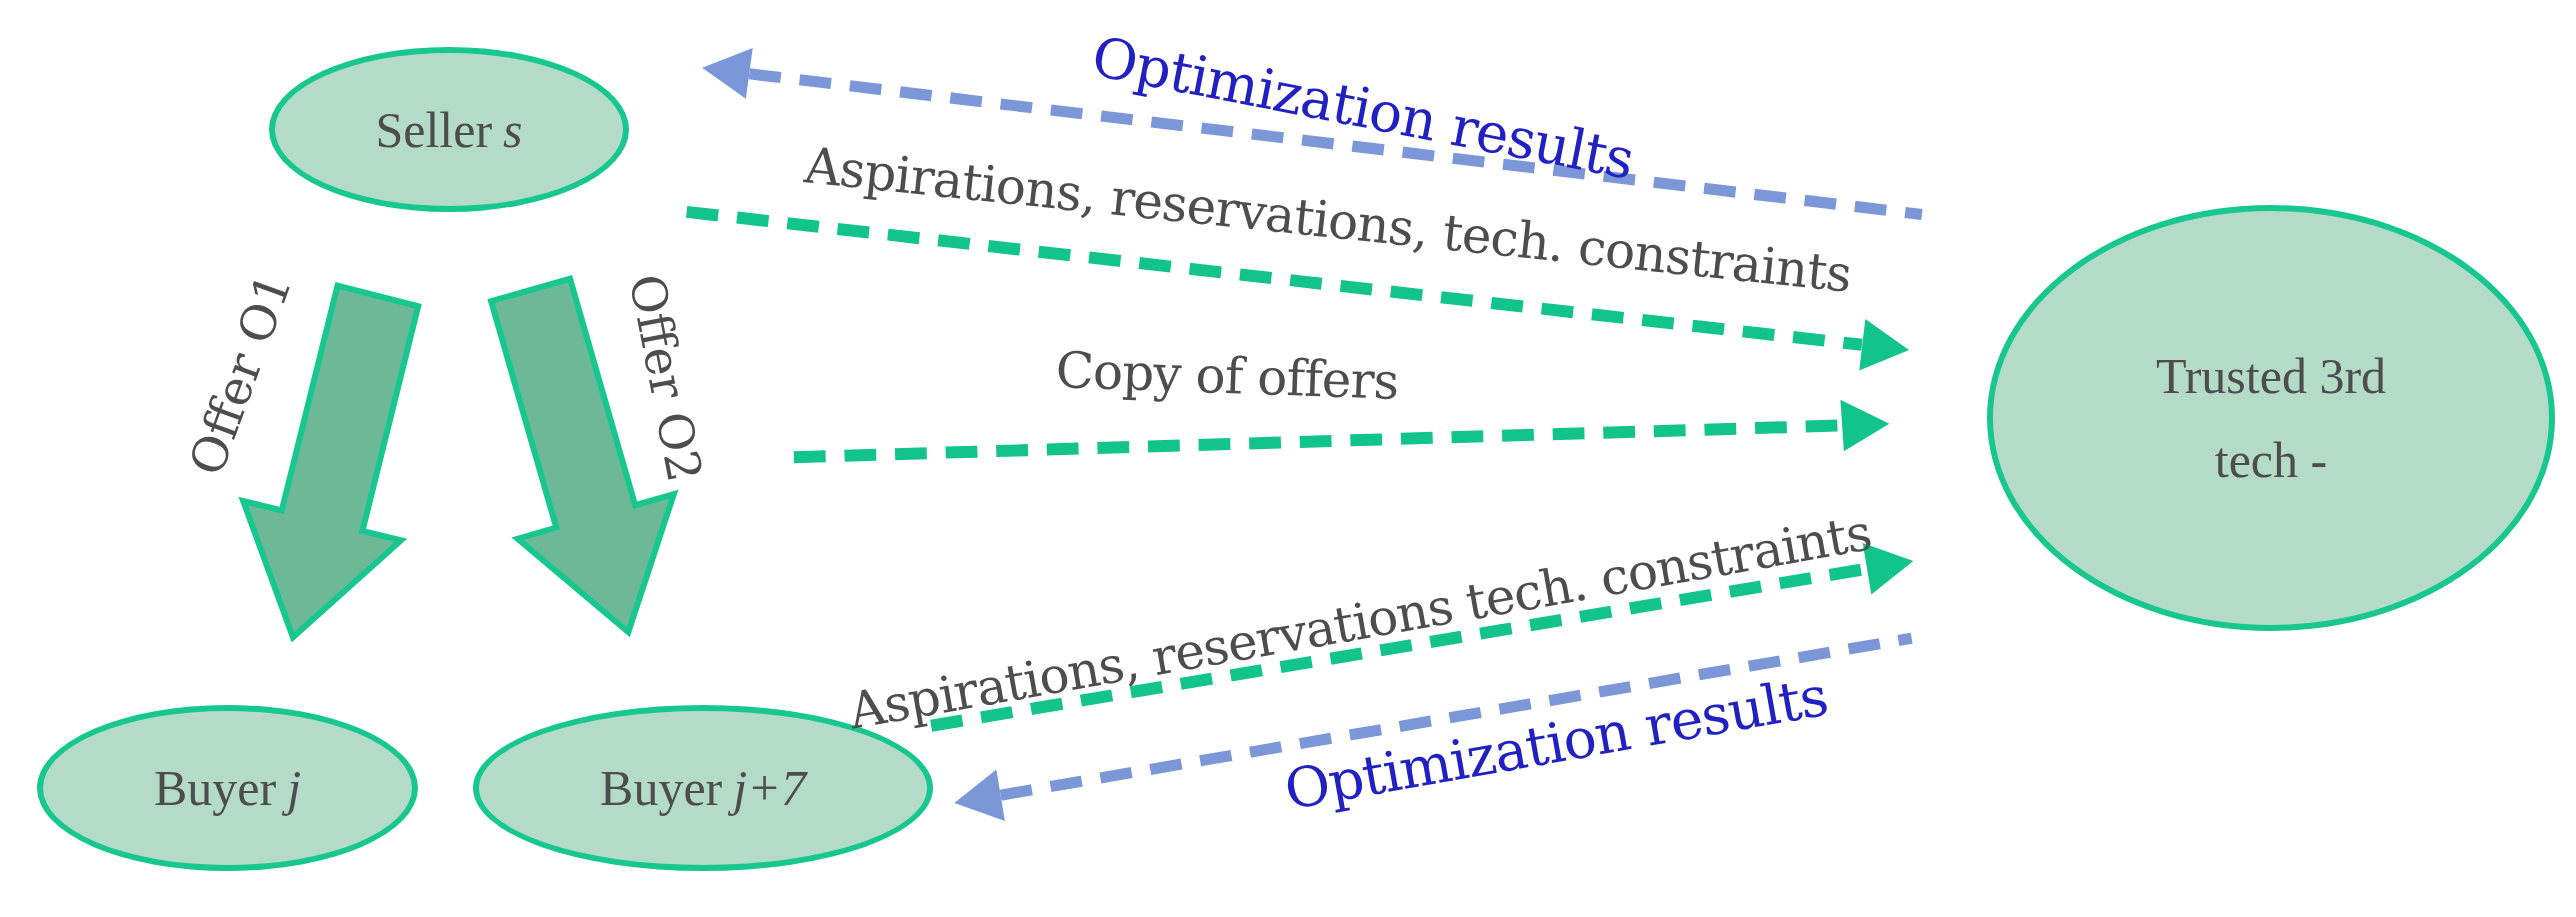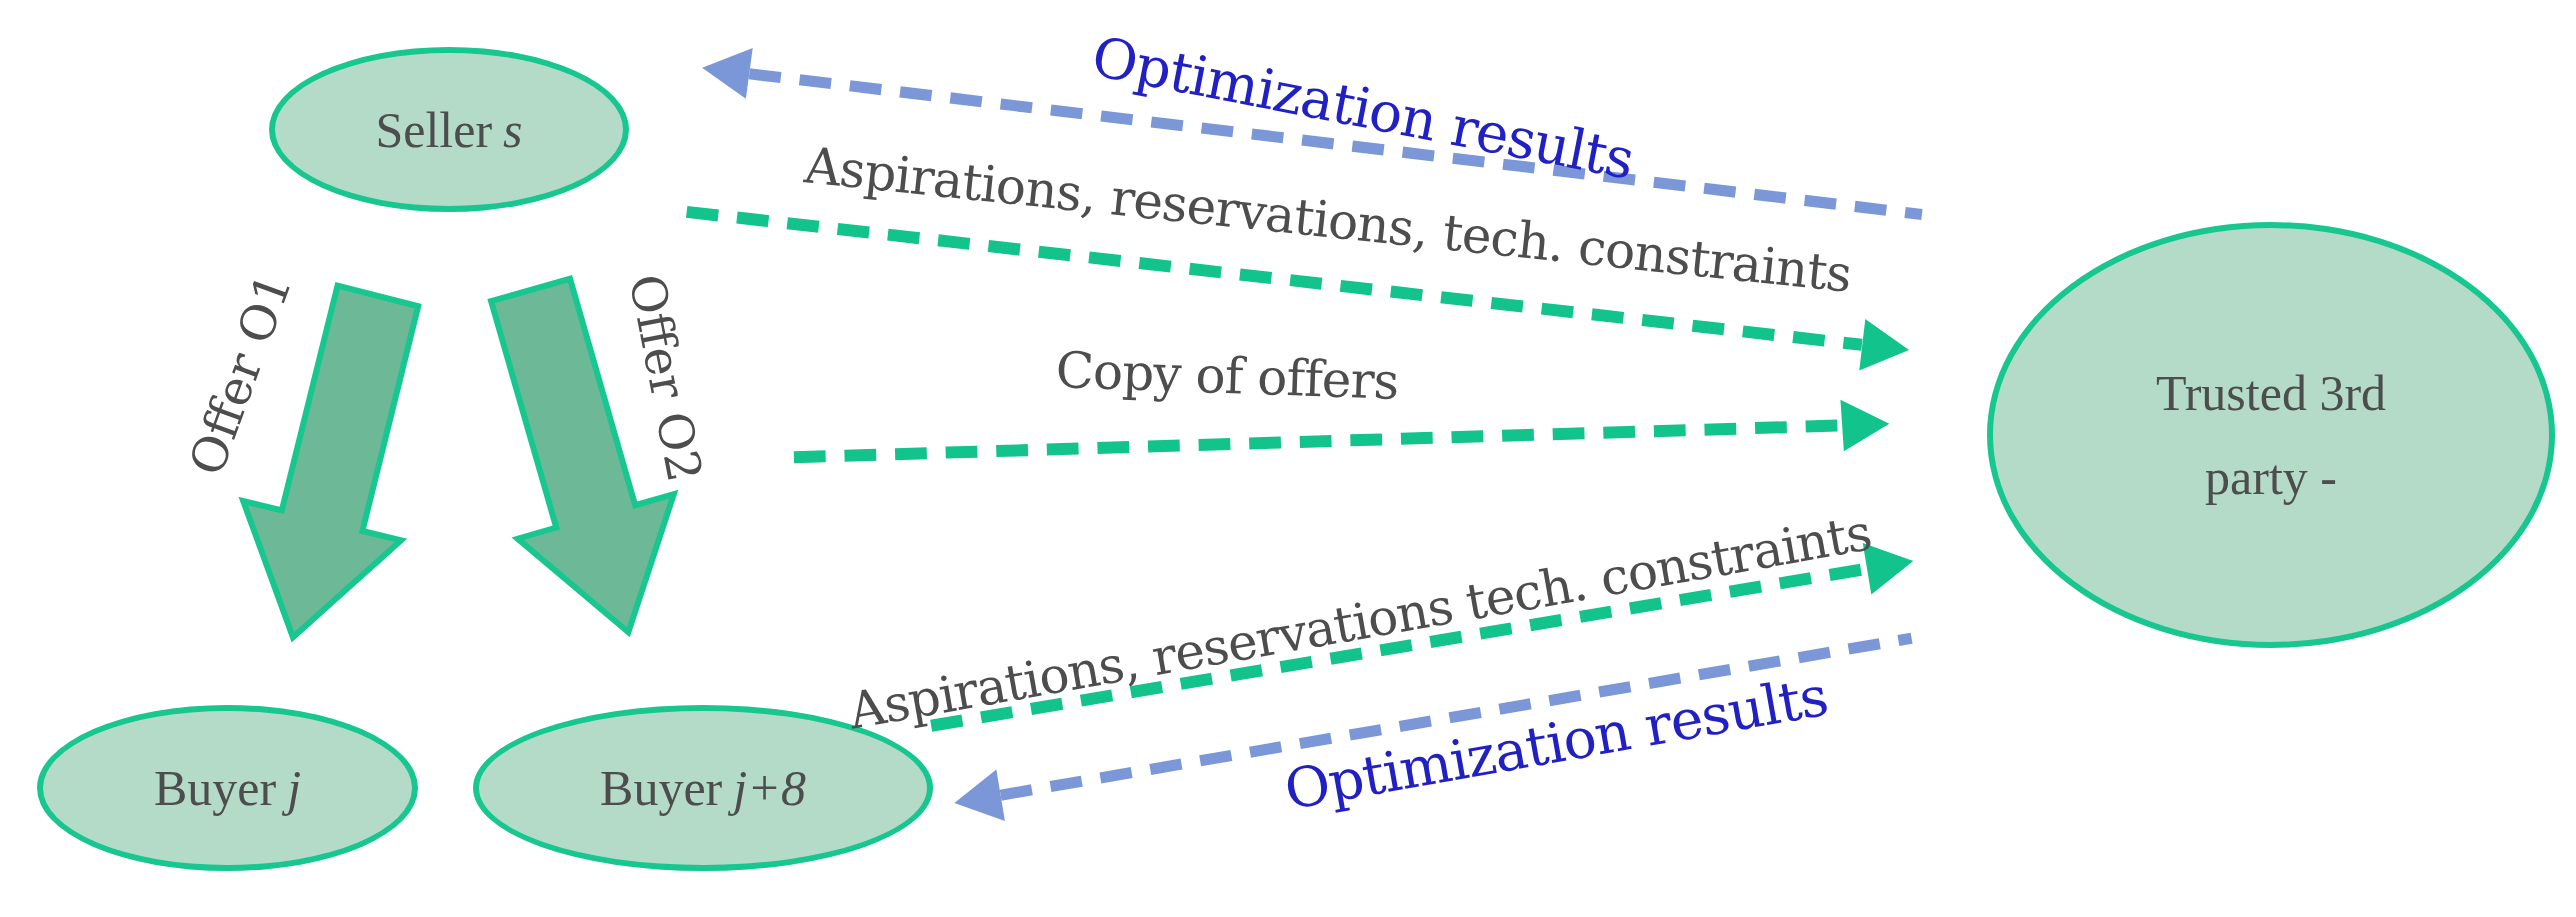--- a/index.html
+++ b/index.html
@@ -74,27 +74,27 @@
       <span class="var">s</span>
   </div>
 
   <div class="node" style="left:37px;top:705px;width:381px;height:166px;">
     <span>Buyer</span>
       <span class="var">j</span>
   </div>
 
   <div class="node" style="left:473px;top:705px;width:460px;height:166px;">
     <span>Buyer</span>
-      <span class="var">j+8</span>
+      <span class="var">j+7</span>
   </div>
 
-  <div class="node" style="left:1987px;top:222px;width:568px;height:426px;">
+  <div class="node" style="left:1987px;top:205px;width:568px;height:426px;">
     <div class="node-lines">
       <div>Trusted 3rd</div>
-      <div>party -</div>
+      <div>tech -</div>
     </div>
   </div>
 
   <div class="offer-label" style="left:240px;top:374px;transform:translate(-50%,-50%) rotate(-70deg);">Offer O1</div>
 
   <div class="offer-label" style="left:666px;top:378px;transform:translate(-50%,-50%) rotate(79deg);">Offer O2</div>
 
   <div class="msg blue" style="left:1363px;top:108px;transform:translate(-50%,-50%) rotate(11deg);">Optimization results</div>
 
   <div class="msg" style="left:1328px;top:220px;transform:translate(-50%,-50%) rotate(6deg);">Aspirations, reservations, tech. constraints</div>

